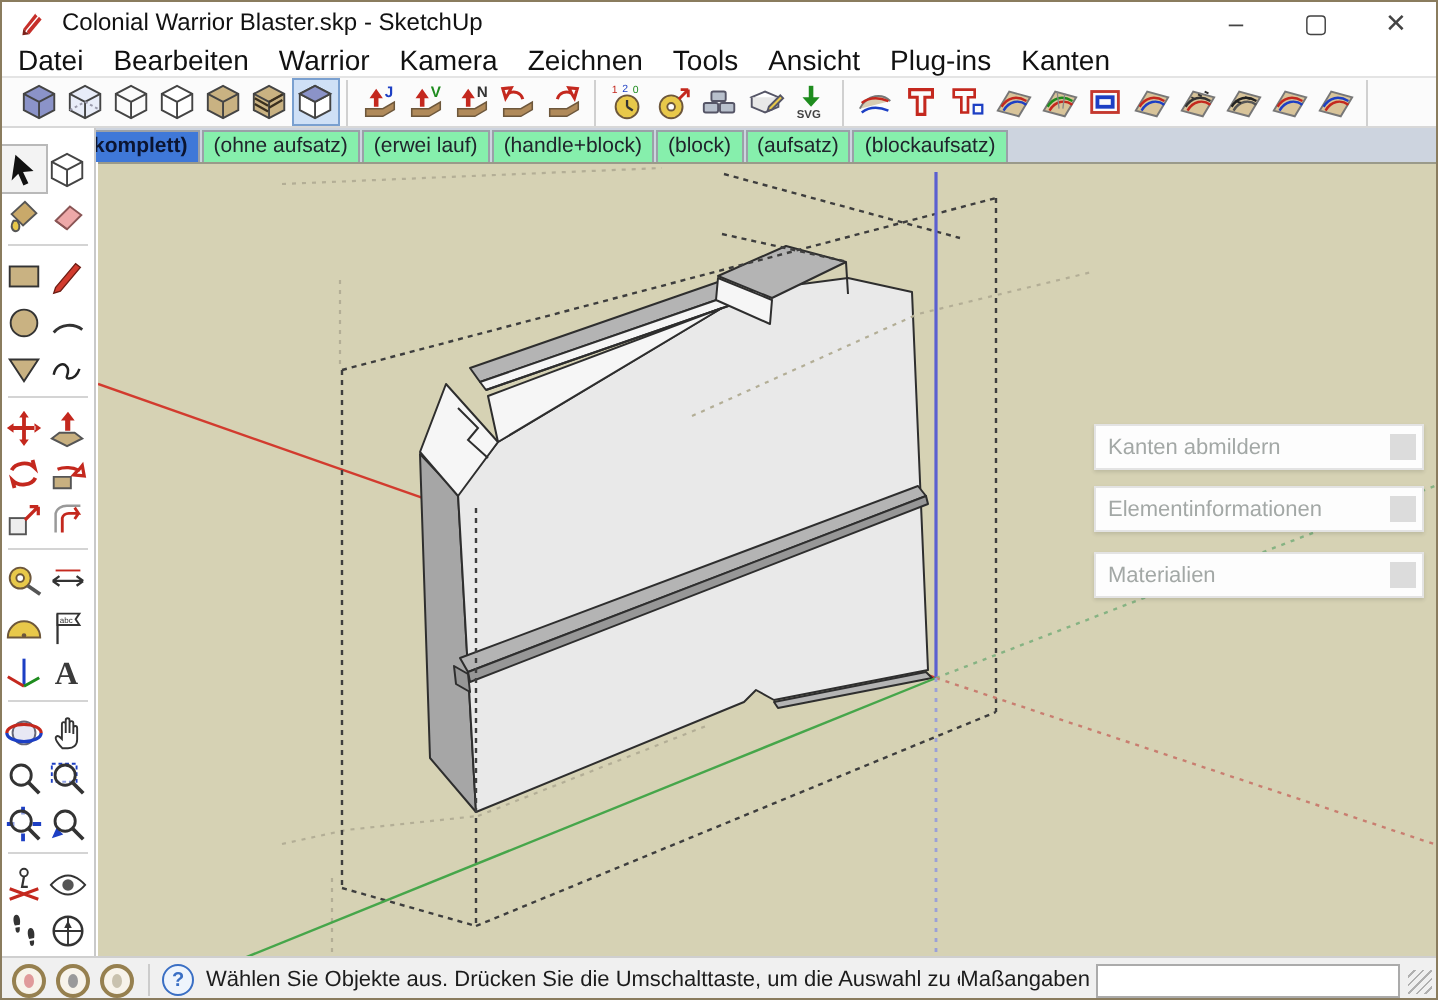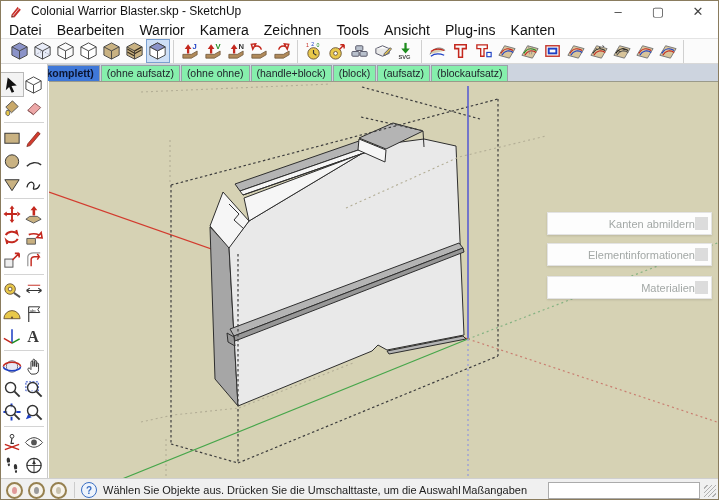--- a/index.html
+++ b/index.html
@@ -52,37 +52,37 @@
   .ax-blue-d{stroke:#9ba0d8;stroke-width:1.4;stroke-dasharray:2 3;}
   .f-light{fill:var(--face-light);stroke:var(--edge);stroke-width:1;stroke-linejoin:round;}
   .f-white{fill:var(--face-white);stroke:var(--edge);stroke-width:1;stroke-linejoin:round;}
   .f-mid{fill:var(--face-mid);stroke:var(--edge);stroke-width:1;stroke-linejoin:round;}
   .f-dark{fill:var(--face-dark);stroke:var(--edge);stroke-width:1;stroke-linejoin:round;}
   .f-deep{fill:#979797;stroke:var(--edge);stroke-width:1;stroke-linejoin:round;}
   .edge-ln{stroke:var(--edge);stroke-width:1;fill:none;}
   
   .panel{position:absolute;left:546px;width:163px;height:21px;background:#fdfdfd;
          border:1px solid #e3e3e3;display:flex;align-items:center;box-shadow:0 1px 2px rgba(0,0,0,.12);}
-  .panel-title{font-size:11px;color:#a3a8a6;margin-left:6px;flex:1;white-space:nowrap;overflow:hidden;text-align:right;}
+  .panel-title{font-size:11px;color:#a3a8a6;margin-left:6px;flex:1;white-space:nowrap;overflow:hidden;}
   .panel-btn{width:13px;height:13px;background:#dcdcdc;margin-right:3px;display:flex;align-items:center;
              justify-content:center;font-size:7px;color:#bdbdbd;}
   
   #statusbar{position:absolute;left:0;top:477px;width:100%;height:23px;background:#f0f0f0;
              border-top:1px solid #cfcfcf;display:flex;align-items:center;box-sizing:border-box;}
   .scircle{width:13px;height:13px;border-radius:50%;border:2px solid #96804f;margin-left:5px;
            display:flex;align-items:center;justify-content:center;background:#f7f3ea;}
   .scircle .dot{width:5px;height:7px;border-radius:50%;}
   .scircle:nth-child(1) .dot{background:#e09a9a;}
   .scircle:nth-child(2) .dot{background:#9a9a9a;}
   .scircle:nth-child(3) .dot{background:#c9c2ae;}
   #sb-sep{width:1px;height:16px;background:#cccccc;margin:0 6px 0 7px;}
   #help-badge{width:14px;height:14px;border-radius:50%;border:1.5px solid #3a6fc4;color:#3a6fc4;
               font-size:10px;font-weight:bold;display:flex;align-items:center;justify-content:center;background:#eef4fc;}
   #help-text{font-size:11px;color:#1c1c1c;margin-left:6px;white-space:nowrap;overflow:hidden;flex:1;}
-  #measure-label{font-size:11px;color:#1c1c1c;margin-right:21px;white-space:nowrap;}
+  #measure-label{font-size:11px;color:#1c1c1c;margin-right:3px;white-space:nowrap;}
   #measure-input{width:146px;height:15px;border:1px solid #ababab;background:#fff;font-size:11px;
                  font-family:"Liberation Sans",sans-serif;padding:0 2px;}
   #grip{width:12px;height:12px;margin:6px 2px 0 4px;align-self:flex-start;
         background:repeating-linear-gradient(135deg,#f0f0f0 0 2px,#b0b0b0 2px 3px);}
 </style>
 </head>
 <body>
 
 <div id="win">
 
@@ -310,21 +310,21 @@
             <path d="M4 13c3-5 8-6 13-3" fill="none" stroke="#1d3fc4" stroke-width="1.3"></path>
             <path d="M5 15c3-5 8-6 12-3" fill="none" stroke="#c4281e" stroke-width="1.3"></path>
           </svg>
         </div>
       </div>
     </div>
 
   <div id="tabbar">
       <div class="tab active">(komplett)</div>
       <div class="tab">(ohne aufsatz)</div>
-      <div class="tab">(ohne ohne)</div>
+      <div class="tab">(erwei lauf)</div>
       <div class="tab">(handle+block)</div>
       <div class="tab">(block)</div>
       <div class="tab">(aufsatz)</div>
       <div class="tab">(blockaufsatz)</div>
     </div>
 
   <div id="lefttools">
     <div id="ltgrid">
         <div class="ltool active">
           <svg viewBox="0 0 21 21">

